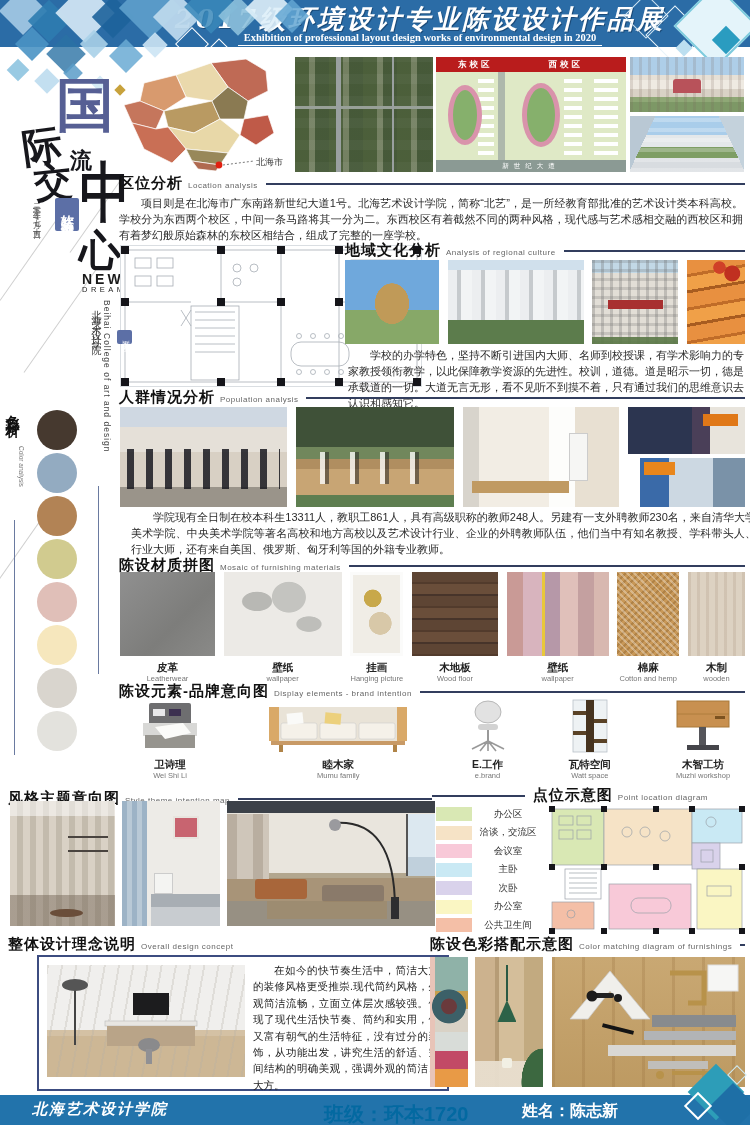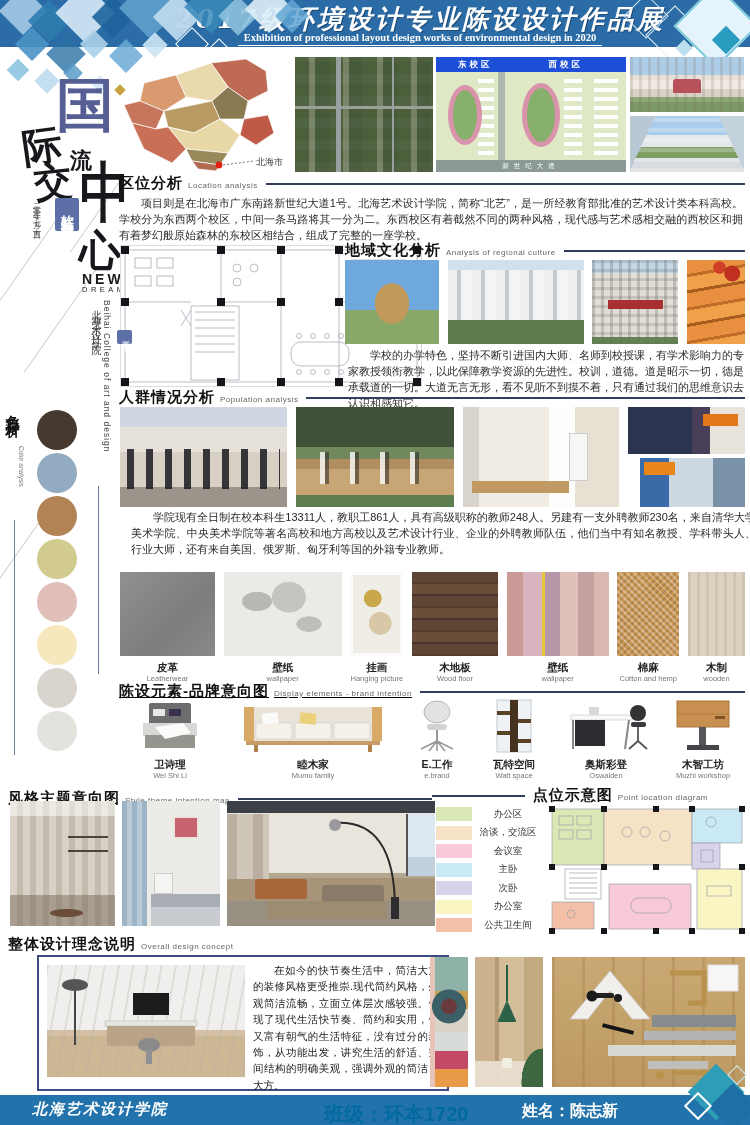--- a/index.html
+++ b/index.html
@@ -47,21 +47,21 @@
   
   .ph{position:absolute;overflow:hidden;}
   .row{position:absolute;display:flex;justify-content:space-between;}
   .row .ph2{position:relative;overflow:hidden;}
   .sat{background:
       linear-gradient(90deg,rgba(0,0,0,0) 0 30%,#9aa0a0 30% 33%,rgba(0,0,0,0) 33% 70%,#9aa0a0 70% 72%,rgba(0,0,0,0) 72%),
       linear-gradient(0deg,rgba(0,0,0,0) 0 55%,#98a098 55% 57%,rgba(0,0,0,0) 57%),
       repeating-linear-gradient(90deg,rgba(55,75,42,.6) 0 14px,rgba(125,132,112,.5) 14px 20px,rgba(40,60,35,.55) 20px 34px),
       repeating-linear-gradient(0deg,rgba(255,255,255,.09) 0 10px,rgba(0,0,0,0) 10px 22px),#6b7d53;}
   .cp{background:#dfe9c6;}
-  .cp-head{position:absolute;left:0;top:0;right:0;height:15px;background:#1d4ed8;color:#fff;
+  .cp-head{position:absolute;left:0;top:0;right:0;height:15px;background:#b91c1c;color:#fff;
            font-size:8.5px;font-weight:bold;letter-spacing:3px;display:flex;align-items:center;}
   .cp-oval{position:absolute;border:5px solid #d993ab;border-radius:50%;background:#86b06c;}
   .bstripe{position:absolute;background:repeating-linear-gradient(0deg,#fff 0 4px,rgba(0,0,0,0) 4px 9px);}
   .ph-gate{background:
       repeating-linear-gradient(90deg,rgba(120,100,90,.18) 0 3px,rgba(0,0,0,0) 3px 9px),
       linear-gradient(180deg,#aecee8 0 32%,#e6e0d6 32% 42%,#efeae2 42% 58%,#d9d2c6 58% 72%,#8fa876 72% 82%,#7d9866 82%);}
   .gate-arch{position:absolute;left:38%;top:40%;width:24%;height:26%;background:#b8525a;border-radius:3px 3px 0 0;}
   .ph-dorm{background:
       linear-gradient(115deg,#b9c8d4 0 18%,rgba(0,0,0,0) 18%),
       linear-gradient(245deg,#c4d2dc 0 18%,rgba(0,0,0,0) 18%),
@@ -378,20 +378,25 @@
       <div class="pr-a">
           <span class="tag" style="right:6%;top:14%;"></span>
         </div>
       <div class="pr-b">
           <span class="tag" style="left:4%;top:8%;background:#e8861c;"></span>
         </div>
     </div>
   </div>
   <div class="para" style="left:119px;top:509px;width:625px;margin-left:12px;">学院现有全日制在校本科生13311人，教职工861人，具有高级职称的教师248人。另建有一支外聘教师230名，来自清华大学美术学院、中央美术学院等著名高校和地方高校以及艺术设计行业、企业的外聘教师队伍，他们当中有知名教授、学科带头人、行业大师，还有来自美国、俄罗斯、匈牙利等国的外籍专业教师。</div>
 
+  <div class="sh" style="left:119px;top:556px;width:626px;">
+    <span class="cn">陈设材质拼图</span>
+    <span class="en">Mosaic of furnishing materials</span>
+    <span class="rule"></span>
+  </div>
   <div class="row" style="left:120px;top:572px;width:625px;">
     <div style="width:95px;">
       <div class="m-img m-leather" style="height:84px;"></div>
       <div class="m-label">
           <div class="lc">皮革</div>
           <div class="le">Leatherwear</div>
         </div>
     </div>
     <div style="width:118px;">
       <div class="m-img m-mapwp" style="height:84px;"></div>
@@ -430,21 +435,21 @@
     </div>
     <div style="width:57px;">
       <div class="m-img m-lightwood" style="height:84px;"></div>
       <div class="m-label">
           <div class="lc">木制</div>
           <div class="le">wooden</div>
         </div>
     </div>
   </div>
 
-  <div class="sh" style="left:119px;top:682px;width:626px;text-decoration:underline;">
+  <div class="sh" style="left:119px;top:682px;width:626px;">
     <span class="cn">陈设元素-品牌意向图</span>
     <span class="en">Display elements - brand intention</span>
     <span class="rule"></span>
   </div>
   <div class="row" style="left:120px;top:699px;width:625px;">
     <div class="brand" style="width:100px;">
       <div class="b-img">
         <svg viewBox="0 0 90 54" width="90" height="54">
             <rect x="24" y="4" width="42" height="24" rx="2" fill="#6e6e70"></rect>
             <rect x="28" y="10" width="12" height="7" fill="#e8e8ea"></rect>
@@ -501,38 +506,20 @@
             <rect x="26" y="1" width="8" height="52" fill="#46331f"></rect>
             <rect x="13" y="12" width="13" height="4" fill="#5a4226"></rect>
             <rect x="34" y="20" width="13" height="4" fill="#5a4226"></rect>
             <rect x="13" y="32" width="13" height="4" fill="#5a4226"></rect>
             <rect x="34" y="40" width="13" height="4" fill="#5a4226"></rect>
           </svg>
       </div>
       <div class="m-label">
           <div class="lc">瓦特空间</div>
           <div class="le">Watt space</div>
-        </div>
-    </div>
-    <div class="brand" style="width:92px;">
-      <div class="b-img">
-        <svg viewBox="0 0 90 54" width="90" height="54">
-            <rect x="10" y="16" width="62" height="5" fill="#f8f8f8" stroke="#ccc" stroke-width="0.7"></rect>
-            <rect x="14" y="21" width="30" height="26" fill="#2e2e32"></rect>
-            <line x1="68" y1="21" x2="64" y2="50" stroke="#888" stroke-width="2"></line>
-            <line x1="12" y1="21" x2="12" y2="50" stroke="#888" stroke-width="2"></line>
-            <circle cx="77" cy="14" r="8" fill="#333"></circle>
-            <rect x="70" y="23" width="15" height="5" rx="2" fill="#3a3a3e"></rect>
-            <path d="M77,28 L77,42 M77,42 L68,50 M77,42 L86,50" stroke="#555" stroke-width="1.8" fill="none"></path>
-            <rect x="28" y="8" width="10" height="8" fill="#d8d8da"></rect>
-          </svg>
-      </div>
-      <div class="m-label">
-          <div class="lc">奥斯彩登</div>
-          <div class="le">Oswalden</div>
         </div>
     </div>
     <div class="brand" style="width:84px;">
       <div class="b-img">
         <svg viewBox="0 0 80 54" width="80" height="54">
             <rect x="14" y="2" width="52" height="26" fill="#c89050" stroke="#a87838" stroke-width="1"></rect>
             <line x1="14" y1="15" x2="66" y2="15" stroke="#a87838" stroke-width="0.8"></line>
             <rect x="52" y="17" width="10" height="3" fill="#7c5220"></rect>
             <rect x="36" y="28" width="7" height="18" fill="#55555a"></rect>
             <rect x="24" y="46" width="32" height="5" fill="#45454a"></rect>
@@ -666,20 +653,25 @@
         <rect x="58" y="56" width="92" height="5" fill="#e8e6e2" stroke="#bbb" stroke-width="0.6"></rect>
         <rect x="60" y="61" width="88" height="20" fill="#b9a488"></rect>
         <rect x="86" y="28" width="36" height="22" fill="#1c1c1e"></rect>
         <ellipse cx="102" cy="80" rx="11" ry="7" fill="#8a8a8c"></ellipse>
         <rect x="99" y="84" width="6" height="15" fill="#909094"></rect>
       </svg>
     </div>
     <div class="concept-text">在如今的快节奏生活中，简洁大方的装修风格更受推崇.现代简约风格，外观简洁流畅，立面立体层次感较强。体现了现代生活快节奏、简约和实用，但又富有朝气的生活特征，没有过分的装饰，从功能出发，讲究生活的舒适、空间结构的明确美观，强调外观的简洁、大方。</div>
   </div>
 
+  <div class="sh" style="left:430px;top:935px;width:315px;">
+    <span class="cn">陈设色彩搭配示意图</span>
+    <span class="en">Color matching diagram of furnishings</span>
+    <span class="rule"></span>
+  </div>
   <div class="ph cm1" style="left:430px;top:957px;width:38px;height:130px;"></div>
   <div class="ph cm2" style="left:475px;top:957px;width:68px;height:130px;">
     <div class="pend"></div>
       <div class="cone"></div>
     <div class="cup"></div>
       <div class="leaf"></div>
   </div>
   <div class="ph cm3" style="left:552px;top:957px;width:193px;height:130px;">
     <svg viewBox="0 0 193 130" width="193" height="130">
       <path d="M18,62 L58,14 L98,62 L80,62 L58,34 L36,62 Z" fill="#f0efeb" stroke="#ccc" stroke-width="0.8"></path>

